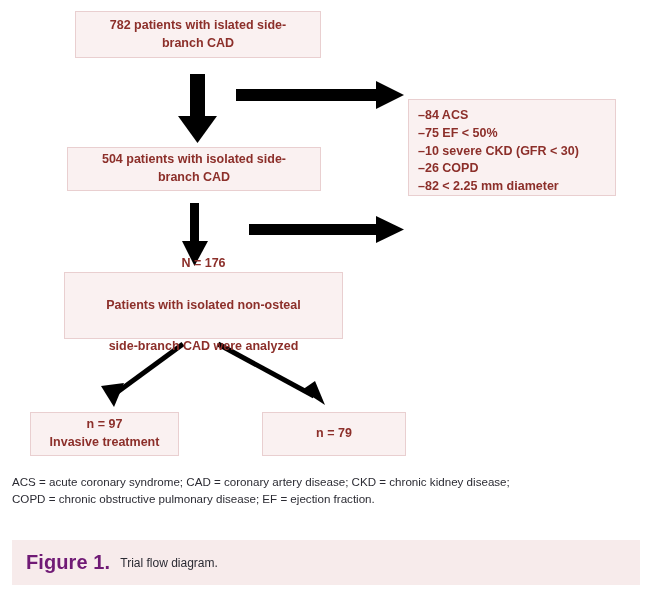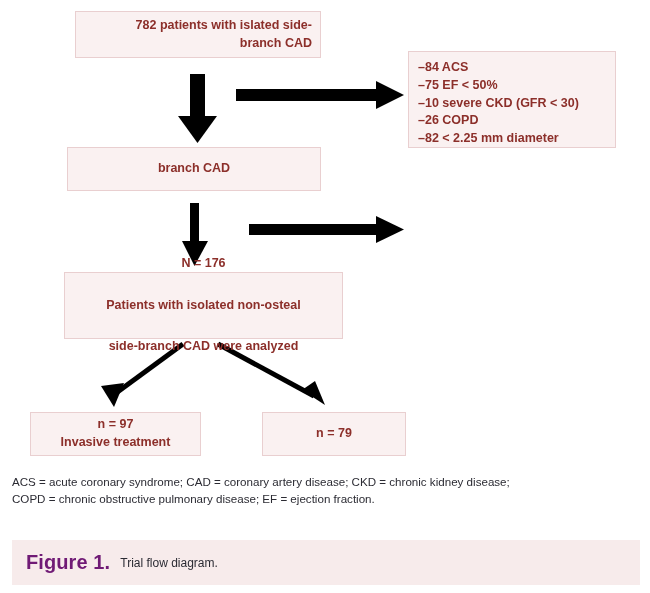--- a/index.html
+++ b/index.html
@@ -37,32 +37,33 @@
     align-items: center;
     justify-content: center;
     text-align: center;
     padding: 4px 8px;
   }
   .flow-box.left-align {
     align-items: flex-start;
     text-align: left;
     padding: 7px 9px;
     justify-content: flex-start;
+    margin-top: 48px;
   }
   .flow-box .line {
     display: block;
     white-space: nowrap;
   }
 
-  #box-enrolled   { left: 75px;  top: 11px;  width: 246px; height: 47px; align-items: flex-end; }
+  #box-enrolled   { left: 75px;  top: 11px;  width: 246px; height: 47px; }
   #box-excluded-1 { left: 408px; top: 51px;  width: 208px; height: 97px; }
   #box-eligible   { left: 67px;  top: 147px; width: 254px; height: 44px; }
   #box-excluded-2 { left: 408px; top: 189px; width: 205px; height: 81px; }
   #box-analyzed   { left: 64px;  top: 272px; width: 279px; height: 67px; gap: 24px; }
-  #box-invasive   { left: 30px;  top: 412px; width: 171px; height: 44px; }
+  #box-invasive   { left: 30px;  top: 412px; width: 149px; height: 44px; }
   #box-medical    { left: 262px; top: 412px; width: 144px; height: 44px; }
 
   
   #arrow-layer {
     position: absolute;
     left: 0; top: 0;
     width: 650px; height: 593px;
     pointer-events: none;
   }
 
@@ -149,20 +150,21 @@
 
   <div class="flow-box left-align" id="box-excluded-1">
     <span class="line">–84 ACS</span>
     <span class="line">–75 EF &lt; 50%</span>
     <span class="line">–10 severe CKD (GFR &lt; 30)</span>
     <span class="line">–26 COPD</span>
     <span class="line">–82 &lt; 2.25 mm diameter</span>
   </div>
 
   <div class="flow-box" id="box-eligible">
+    <span class="line">504 patients with isolated side-</span>
     <span class="line">branch CAD</span>
   </div>
 
 
   <div class="flow-box" id="box-analyzed">
     <span class="line">N = 176</span>
     <span class="line">Patients with isolated non-osteal</span>
     <span class="line">side-branch CAD were analyzed</span>
   </div>
 

